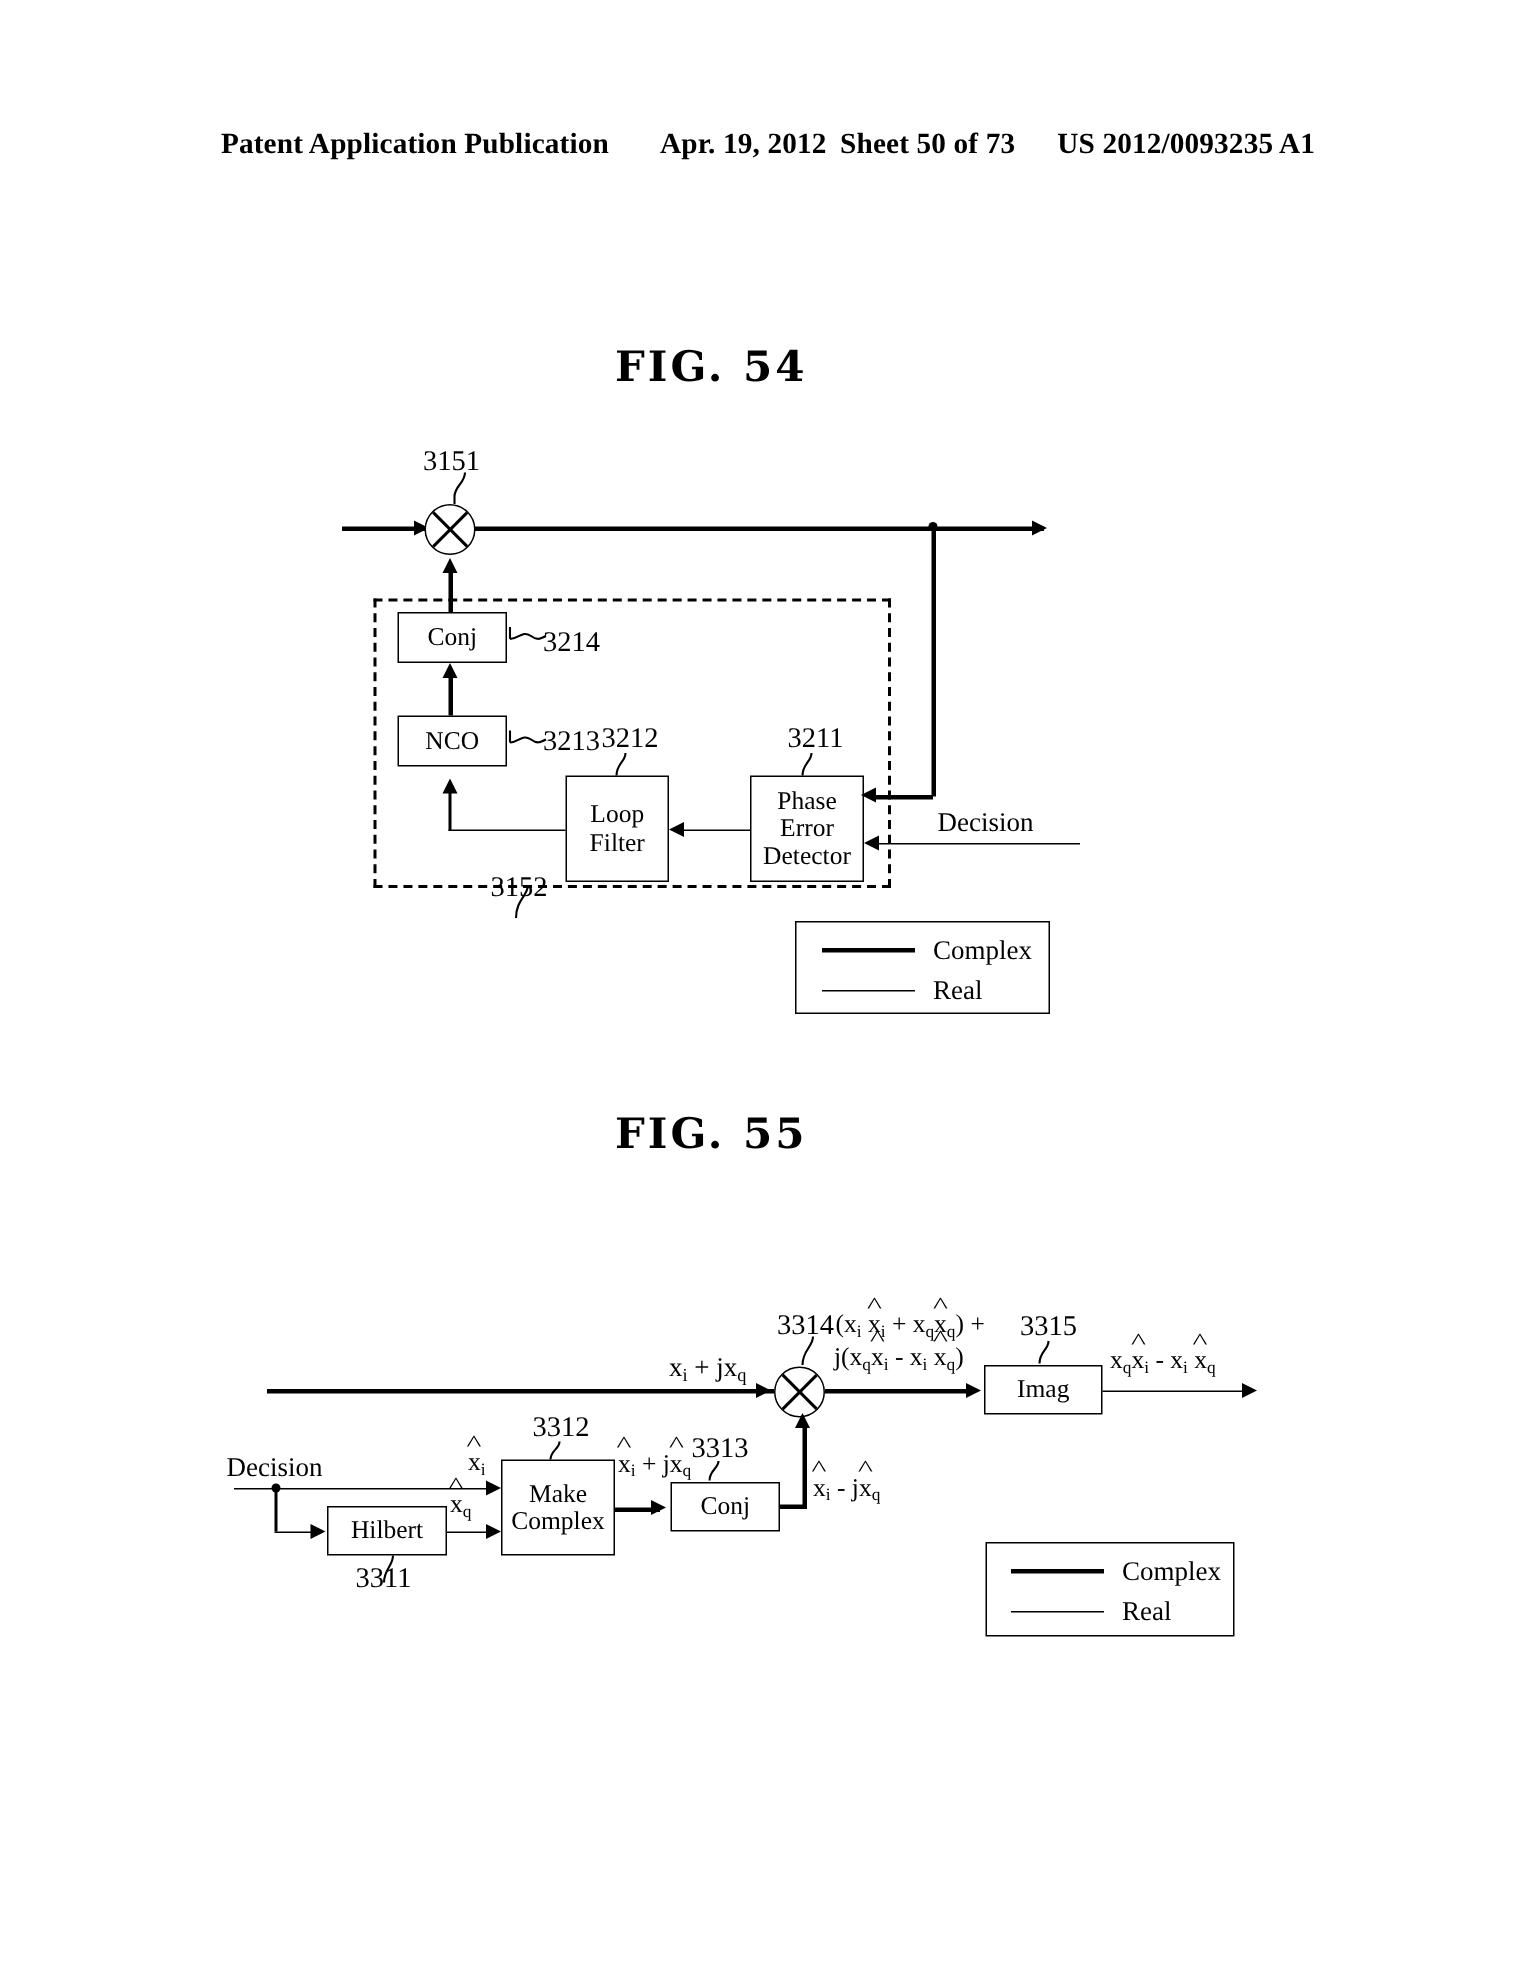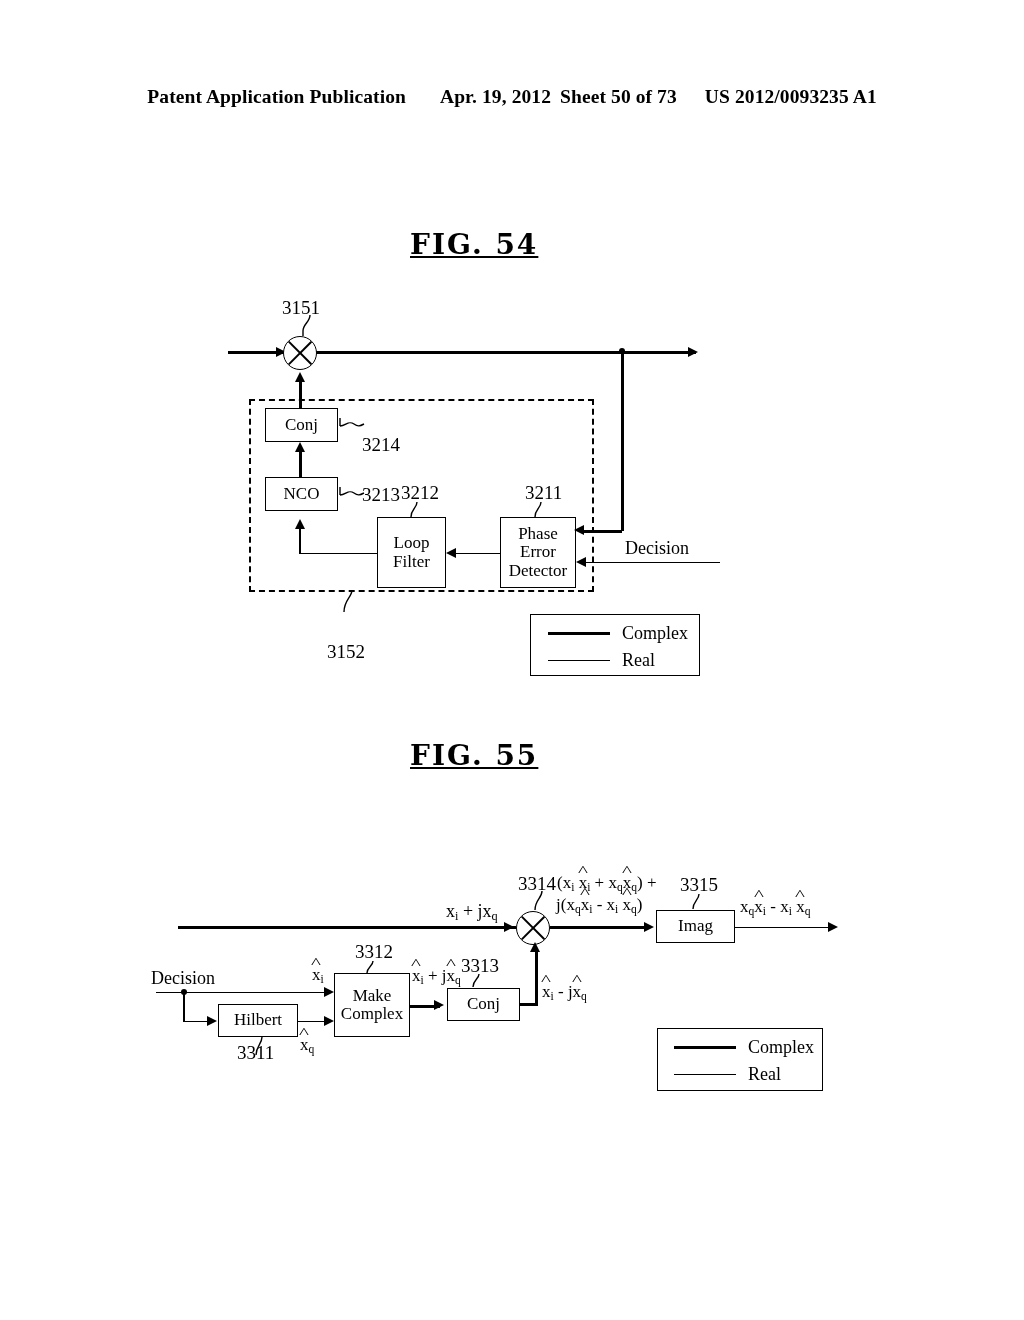--- a/index.html
+++ b/index.html
@@ -42,21 +42,20 @@
   .gap-sm { display: inline-block; width: 9px; }
 
   
   .fig-title {
     position: absolute;
     font-family: "DejaVu Serif", serif;
     font-weight: bold;
     font-size: 28px;
     letter-spacing: 2px;
     white-space: nowrap;
-    text-decoration: underline;
   }
 
   
   .box {
     position: absolute;
     border: 1.6px solid #000;
     background: #fff;
     box-sizing: border-box;
     display: flex;
     flex-direction: column;
@@ -229,21 +228,21 @@
   <svg class="leader" style="left:296px; top:315px;" width="24" height="24" viewBox="0 0 24 24">
     <path d="M14,0 C14,7 7,9 7,16 L7,21" stroke="#000" stroke-width="1.4" fill="none"></path>
   </svg>
 
   <div class="vline thick" style="left:299px; top:380px; height:30px;"></div>
   <div class="arr arr-u" style="left:295px; top:372px;"></div>
 
   <div class="box" style="left:265px; top:408px; width:73px; height:34px;">
     <span class="ln">Conj</span>
   </div>
-  <div class="ref" style="left:362px; top:434px;">3214</div>
+  <div class="ref" style="left:362px; top:418px;">3214</div>
   <svg class="leader" style="left:338px; top:416px;" width="28" height="18" viewBox="0 0 28 18">
     <path d="M2,2 L2,10 M2,10 C8,10 10,4 16,8 C20,11 22,10 26,8" stroke="#000" stroke-width="1.4" fill="none"></path>
   </svg>
 
   <div class="vline thick" style="left:299px; top:450px; height:28px;"></div>
   <div class="arr arr-u" style="left:295px; top:442px;"></div>
 
   <div class="box" style="left:265px; top:477px; width:73px; height:34px;">
     <span class="ln">NCO</span>
   </div>
@@ -280,21 +279,21 @@
 
   <div class="dot" style="left:619px; top:348px;"></div>
   <div class="vline thick" style="left:620.5px; top:351px; height:180px;"></div>
   <div class="hline thick" style="left:584px; top:529.5px; width:38px;"></div>
   <div class="arr arr-l" style="left:574px; top:525px;"></div>
 
   <div class="hline" style="left:584px; top:561.5px; width:136px;"></div>
   <div class="arr arr-l" style="left:576px; top:557px;"></div>
   <div class="lbl big" style="left:625px; top:538px;">Decision</div>
 
-  <div class="ref" style="left:327px; top:641px;">3152</div>
+  <div class="ref" style="left:327px; top:581px;">3152</div>
   <svg class="leader" style="left:340px; top:590px;" width="18" height="24" viewBox="0 0 18 24">
     <path d="M12,0 C12,7 4,10 4,22" stroke="#000" stroke-width="1.4" fill="none"></path>
   </svg>
 
   <div class="legend" style="left:530px; top:614px; width:170px; height:62px;"></div>
   <div class="legend-row" style="left:548px; top:623px;">
     <span class="legend-swatch complex"></span>
     <span class="legend-text">Complex</span>
   </div>
   <div class="legend-row" style="left:548px; top:650px;">
@@ -350,21 +349,21 @@
   <div class="box" style="left:218px; top:1004px; width:80px; height:33px;">
     <span class="ln">Hilbert</span>
   </div>
   <div class="ref" style="left:237px; top:1042px;">3311</div>
   <svg class="leader" style="left:252px; top:1037px;" width="16" height="20" viewBox="0 0 16 20">
     <path d="M10,0 C10,7 4,9 4,18" stroke="#000" stroke-width="1.4" fill="none"></path>
   </svg>
 
   <div class="hline" style="left:298px; top:1020.5px; width:34px;"></div>
   <div class="arr arr-r" style="left:324px; top:1016px;"></div>
-  <div class="lbl" style="left:300px; top:993px;margin-top:42px;"><span class="hat">x</span><sub>q</sub></div>
+  <div class="lbl" style="left:300px; top:993px;"><span class="hat">x</span><sub>q</sub></div>
 
   <div class="box" style="left:334px; top:973px; width:76px; height:64px;">
     <span class="ln">Make</span>
     <span class="ln">Complex</span>
   </div>
   <div class="ref" style="left:355px; top:941px;">3312</div>
   <svg class="leader" style="left:364px; top:961px;" width="16" height="14" viewBox="0 0 16 14">
     <path d="M9,0 C9,5 3,6 3,12" stroke="#000" stroke-width="1.4" fill="none"></path>
   </svg>
 

